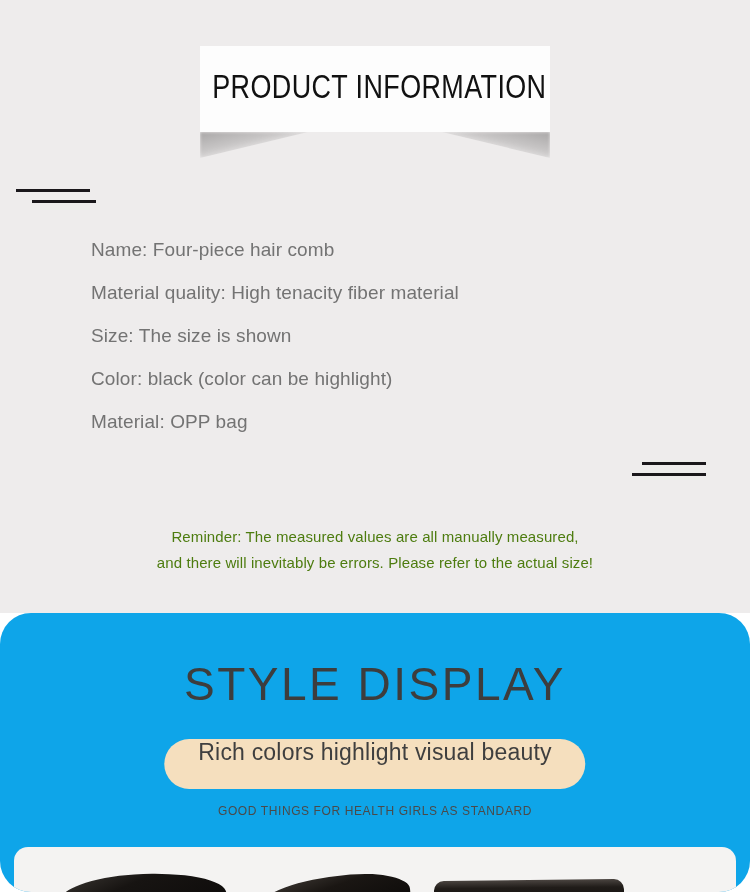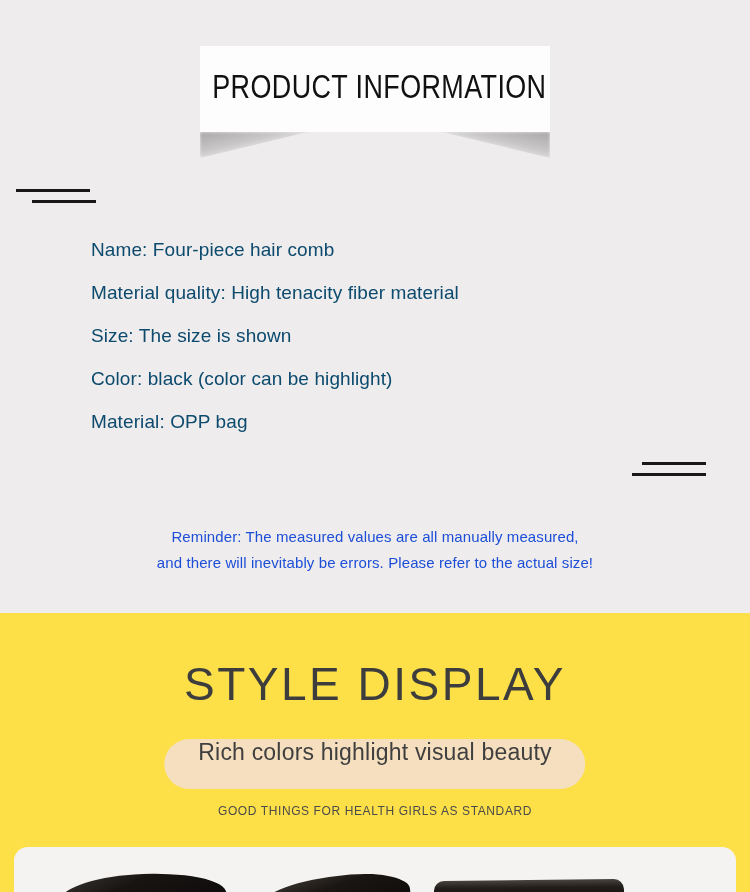--- a/index.html
+++ b/index.html
@@ -101,47 +101,48 @@
     left: 91px;
     top: 228px;
     margin: 0;
     padding: 0;
     list-style: none;
   }
   .spec-list li {
     font-family: "Liberation Sans", sans-serif;
     font-size: 19px;
     font-weight: 400;
-    color: #0c4a6e;
+    color: #737373;
     line-height: 43px;
     white-space: nowrap;
     letter-spacing: 0.1px;
   }
 
   
   .reminder {
     position: absolute;
     left: 0;
     right: 0;
     top: 524px;
     text-align: center;
     font-family: "Liberation Sans", sans-serif;
     font-size: 15px;
-    color: #1d4ed8;
+    color: #4d7c0f;
     line-height: 26px;
     letter-spacing: 0.1px;
   }
 
   
   .style-section {
     position: relative;
     width: 750px;
     height: 279px;
-    background: #fde047;
-    overflow: hidden;
+    background: #0ea5e9;
+    overflow: hidden;
+    border-radius: 31px;
   }
   .style-heading {
     position: absolute;
     left: 0;
     right: 0;
     top: 44px;
     text-align: center;
     font-family: "Liberation Sans", sans-serif;
     font-size: 46px;
     font-weight: 400;

